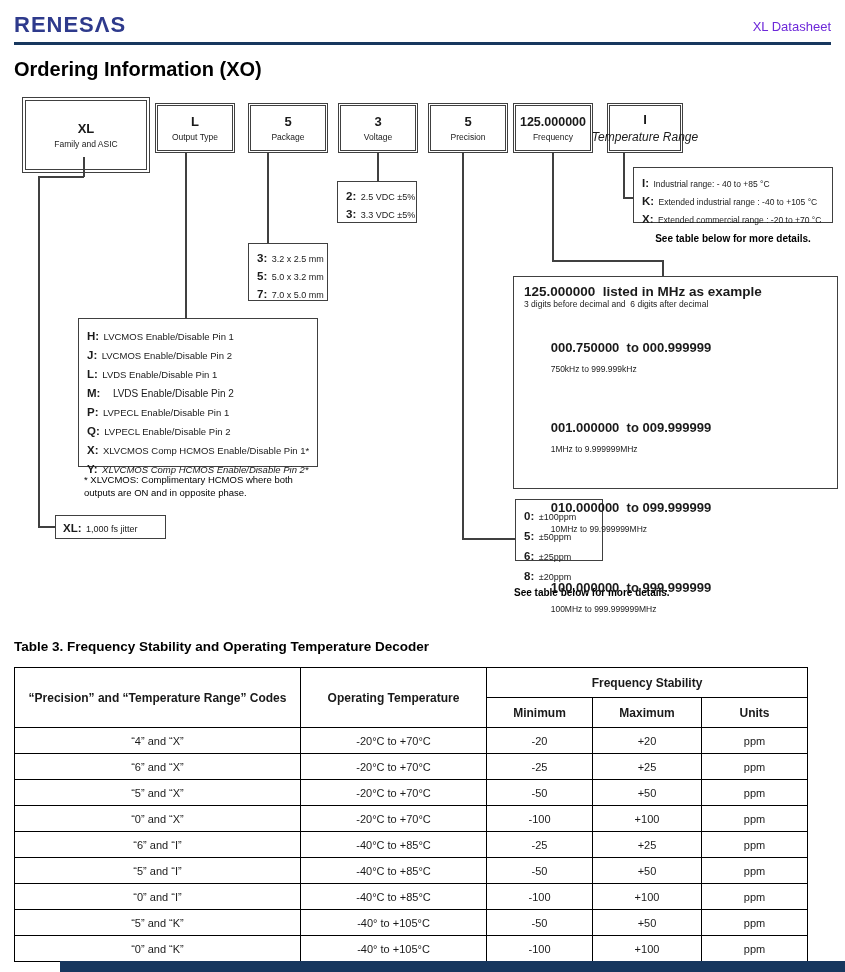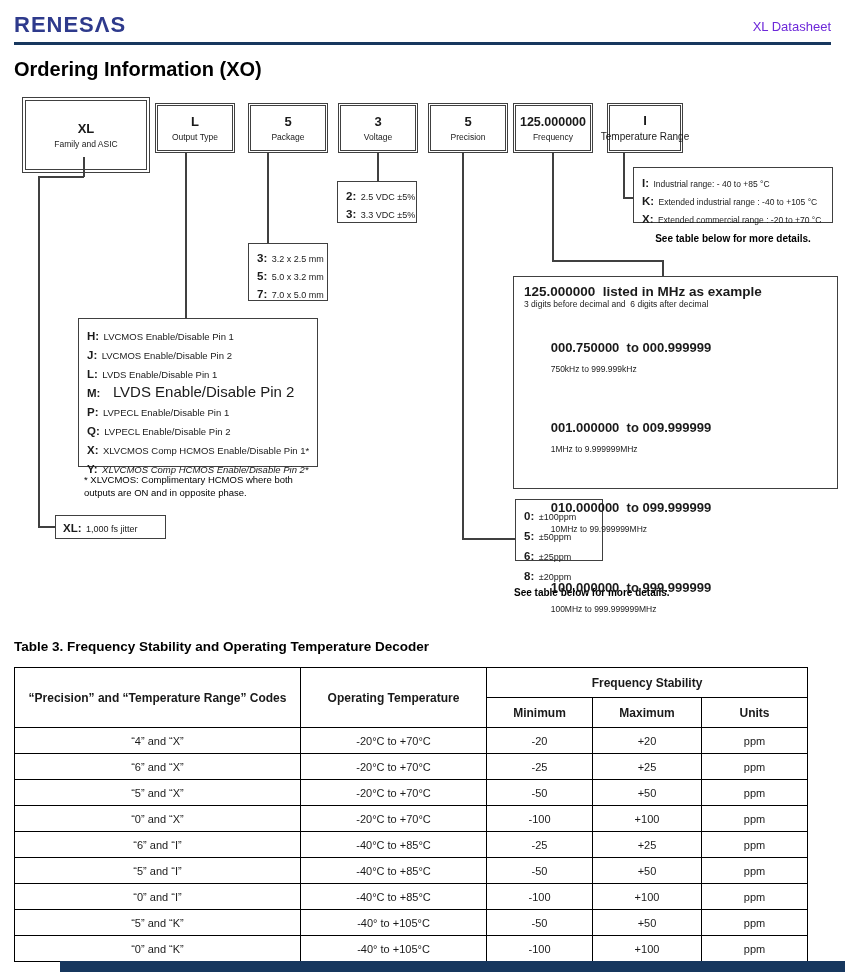--- a/index.html
+++ b/index.html
@@ -87,21 +87,21 @@
   <div class="pbox" style="left:428px; top:103px; width:80px; height:50px;">
     <div class="pbox-value">5</div>
     <div class="pbox-label">Precision</div>
   </div>
   <div class="pbox" style="left:513px; top:103px; width:80px; height:50px;">
     <div class="pbox-value" style="font-size:12.5px;">125.000000</div>
     <div class="pbox-label">Frequency</div>
   </div>
   <div class="pbox" style="left:607px; top:103px; width:76px; height:50px;">
     <div class="pbox-value">I</div>
-    <div class="pbox-label" style="font-size:10px;">Temperature Range</div>
+    <div class="pbox-label" style="font-size:12px;font-style:italic;">Temperature Range</div>
   </div>
 
   <div class="line" style="left:83px;  top:157px; width:1.5px; height:20px;"></div>
   <div class="line" style="left:38px;  top:176px; width:46px;  height:1.5px;"></div>
   <div class="line" style="left:38px;  top:176px; width:1.5px; height:351px;"></div>
   <div class="line" style="left:38px;  top:526px; width:18px;  height:1.5px;"></div>
   <div class="line" style="left:185px; top:153px; width:1.5px; height:165px;"></div>
   <div class="line" style="left:267px; top:153px; width:1.5px; height:90px;"></div>
   <div class="line" style="left:377px; top:153px; width:1.5px; height:28px;"></div>
   <div class="line" style="left:462px; top:153px; width:1.5px; height:386px;"></div>
@@ -162,21 +162,21 @@
     <div class="opt-line" style="line-height:17px;">
       <span class="opt-key">J:</span>
       <span class="opt-text" style="font-size:9.5px;">LVCMOS Enable/Disable Pin 2</span>
     </div>
     <div class="opt-line" style="line-height:17px;">
       <span class="opt-key">L:</span>
       <span class="opt-text" style="font-size:9.5px;">LVDS Enable/Disable Pin 1</span>
     </div>
     <div class="opt-line" style="line-height:17px;">
       <span class="opt-key">M:</span>
-      <span class="opt-text" style="font-size:15px;padding-left:8px;">LVDS Enable/Disable Pin 2</span>
+      <span class="opt-text" style="font-size:10px;padding-left:8px;">LVDS Enable/Disable Pin 2</span>
     </div>
     <div class="opt-line" style="line-height:17px;">
       <span class="opt-key">P:</span>
       <span class="opt-text" style="font-size:9.5px;text-align:center;">LVPECL Enable/Disable Pin 1</span>
     </div>
     <div class="opt-line" style="line-height:17px;">
       <span class="opt-key">Q:</span>
       <span class="opt-text" style="font-size:9.5px;">LVPECL Enable/Disable Pin 2</span>
     </div>
     <div class="opt-line" style="line-height:17px;">

